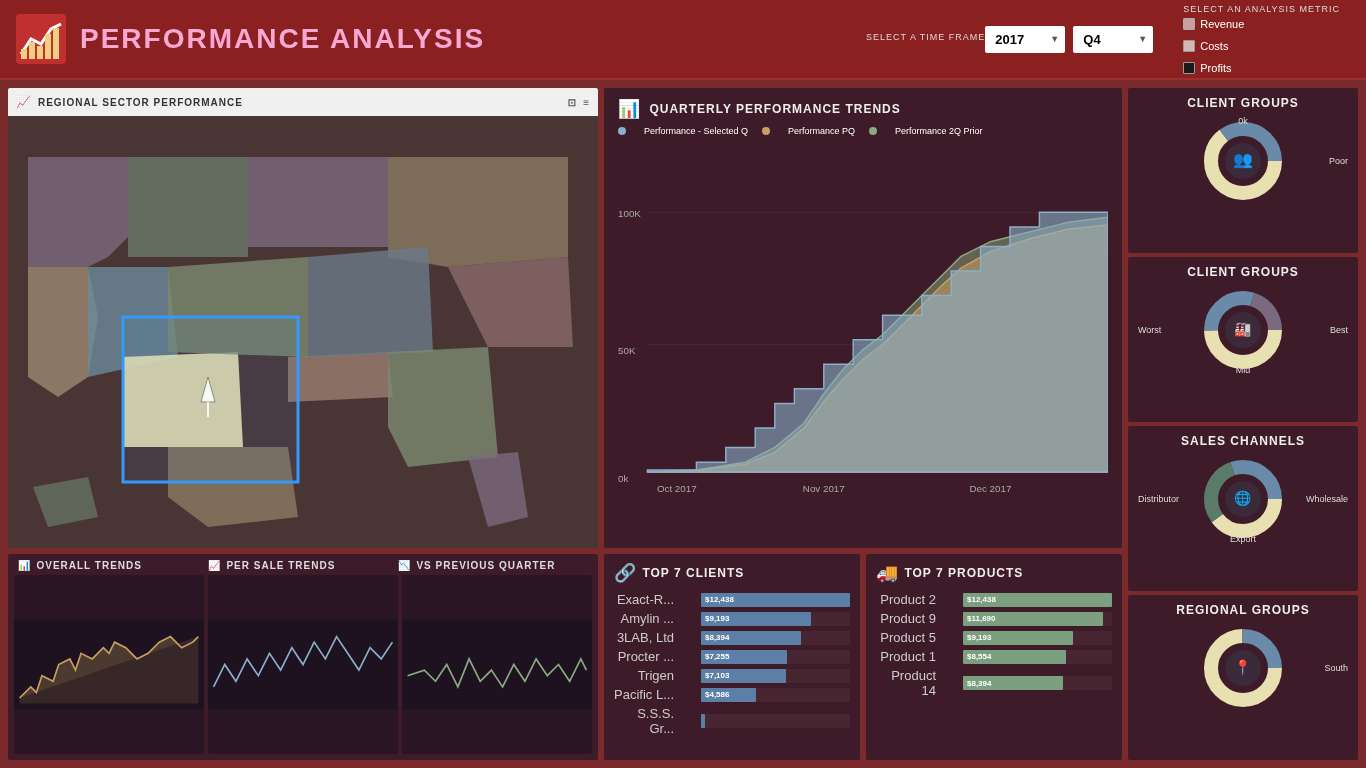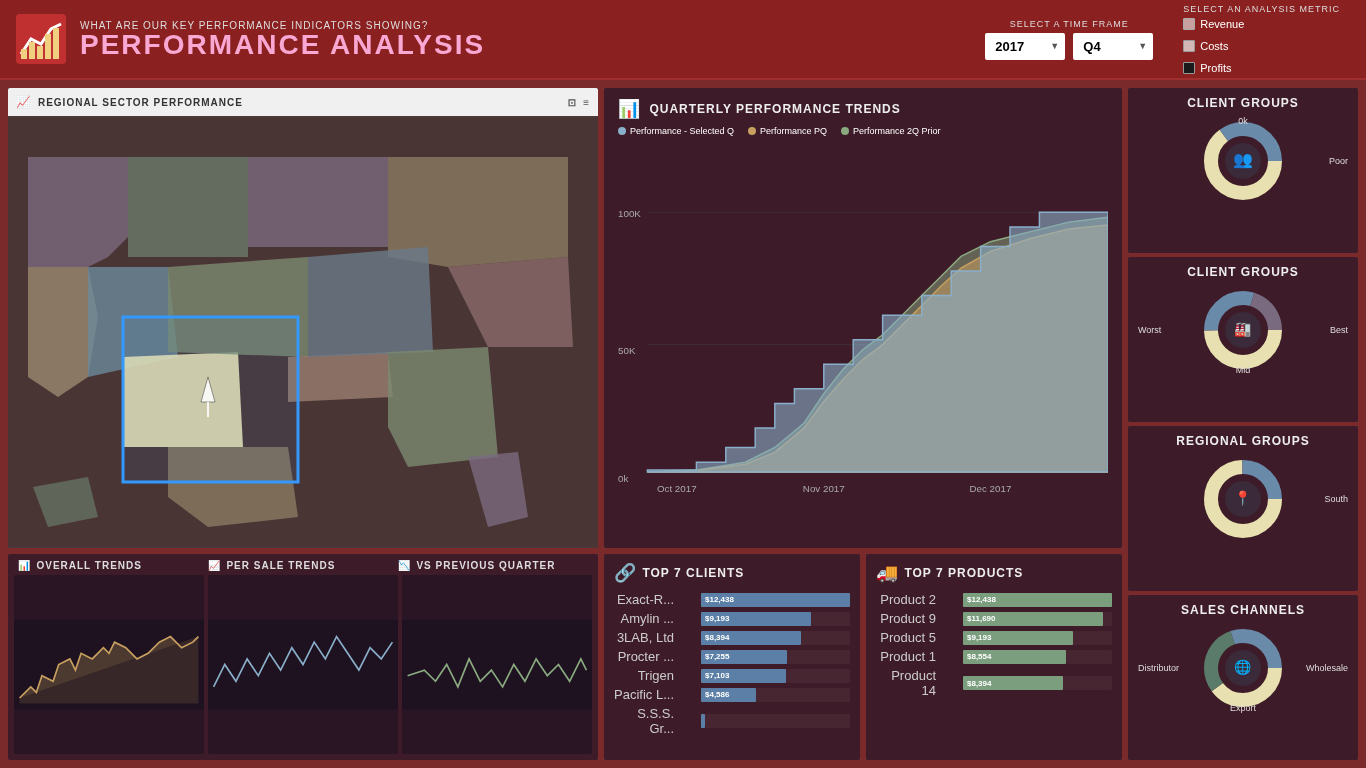--- a/index.html
+++ b/index.html
@@ -38,21 +38,21 @@
       font-size: 28px;
       font-weight: 900;
       color: #f9a8d4;
       letter-spacing: 2px;
       text-transform: uppercase;
       line-height: 1;
     }
     .header-spacer { flex: 1; }
     .timeframe-block {
       display: flex;
-      flex-direction: column;
+      flex-direction: row;
       align-items: center;
       margin-right: 30px;
     }
     .timeframe-label {
       font-size: 9px;
       letter-spacing: 1px;
       color: #ddd;
       margin-bottom: 4px;
     }
     .timeframe-selects { display: flex; gap: 8px; }
@@ -167,21 +167,21 @@
       font-weight: 700;
       color: #eee;
     }
     .trends-header-icon { font-size: 18px; margin-right: 8px; color: #bbb; }
     .legend {
       display: flex;
       gap: 14px;
       padding: 2px 14px 4px;
       font-size: 9px;
     }
-    .legend-item { display: flex; align-items: center; gap: 4px; justify-content: space-between; }
+    .legend-item { display: flex; align-items: center; gap: 18px; justify-content: space-between; }
     .legend-dot { width: 8px; height: 8px; border-radius: 50%; }
     .chart-area {
       padding: 0 14px 10px;
       height: calc(100% - 80px);
       position: relative;
     }
 
     
     .right-panel {
       grid-column: 3;
@@ -345,21 +345,20 @@
   <svg class="header-logo" viewBox="0 0 50 50">
     <rect width="50" height="50" fill="#c03030" rx="4"></rect>
     <polyline points="5,40 15,25 25,30 35,15 45,10" stroke="#fff" stroke-width="3" fill="none"></polyline>
     <rect x="5" y="35" width="6" height="10" fill="#f0d080"></rect>
     <rect x="13" y="28" width="6" height="17" fill="#f0d080"></rect>
     <rect x="21" y="32" width="6" height="13" fill="#f0d080"></rect>
     <rect x="29" y="20" width="6" height="25" fill="#f0d080"></rect>
     <rect x="37" y="14" width="6" height="31" fill="#f0d080"></rect>
   </svg>
   <div class="header-title-block">
-    <div class="header-subtitle">WHAT ARE OUR KEY PERFORMANCE INDICATORS SHOWING?</div>
     <div class="header-title">PERFORMANCE ANALYSIS</div>
   </div>
   <div class="header-spacer"></div>
   <div class="timeframe-block">
     <div class="timeframe-label">SELECT A TIME FRAME</div>
     <div class="timeframe-selects">
       <div class="select-wrapper">
         <select class="select-box">
           <option>2017</option>
           <option>2016</option>
@@ -519,47 +518,47 @@
           <circle cx="40" cy="40" r="32" fill="none" stroke="#e8e0b0" stroke-width="14" stroke-dasharray="100 101" stroke-dashoffset="0"></circle>
           <circle cx="40" cy="40" r="32" fill="none" stroke="#6a8aaa" stroke-width="14" stroke-dasharray="60 141" stroke-dashoffset="-100"></circle>
           <circle cx="40" cy="40" r="32" fill="none" stroke="#7a6a80" stroke-width="14" stroke-dasharray="41 160" stroke-dashoffset="-160"></circle>
           <circle cx="40" cy="40" r="18" fill="#3a2a3a"></circle>
           <text x="40" y="44" text-anchor="middle" fill="#aaa" font-size="14">🏭</text>
         </svg>
       </div>
     </div>
 
     <div class="right-section">
-      <div class="right-section-title">REGIONAL GROUPS</div>
-      <div class="donut-container">
-        <div class="donut-label-right">South</div>
-        <svg width="80" height="80" viewBox="0 0 80 80">
-          <circle cx="40" cy="40" r="32" fill="none" stroke="#e8e0b0" stroke-width="14" stroke-dasharray="150 51" stroke-dashoffset="0"></circle>
-          <circle cx="40" cy="40" r="32" fill="none" stroke="#6a8aaa" stroke-width="14" stroke-dasharray="51 150" stroke-dashoffset="-150"></circle>
-          <circle cx="40" cy="40" r="18" fill="#3a2a3a"></circle>
-          <text x="40" y="44" text-anchor="middle" fill="#aaa" font-size="14">📍</text>
-        </svg>
-      </div>
-    </div>
-
-    <div class="right-section">
       <div class="right-section-title">SALES CHANNELS</div>
       <div class="donut-container">
         <div class="donut-label-left">Distributor</div>
         <div class="donut-label-right">Wholesale</div>
         <div class="donut-label-bottom">Export</div>
         <svg width="80" height="80" viewBox="0 0 80 80">
           <circle cx="40" cy="40" r="32" fill="none" stroke="#e8e0b0" stroke-width="14" stroke-dasharray="80 121" stroke-dashoffset="0"></circle>
           <circle cx="40" cy="40" r="32" fill="none" stroke="#5a7a6a" stroke-width="14" stroke-dasharray="60 141" stroke-dashoffset="-80"></circle>
           <circle cx="40" cy="40" r="32" fill="none" stroke="#6a8aaa" stroke-width="14" stroke-dasharray="61 140" stroke-dashoffset="-140"></circle>
           <circle cx="40" cy="40" r="18" fill="#3a2a3a"></circle>
           <text x="40" y="44" text-anchor="middle" fill="#aaa" font-size="14">🌐</text>
         </svg>
       </div>
     </div>
+
+    <div class="right-section">
+      <div class="right-section-title">REGIONAL GROUPS</div>
+      <div class="donut-container">
+        <div class="donut-label-right">South</div>
+        <svg width="80" height="80" viewBox="0 0 80 80">
+          <circle cx="40" cy="40" r="32" fill="none" stroke="#e8e0b0" stroke-width="14" stroke-dasharray="150 51" stroke-dashoffset="0"></circle>
+          <circle cx="40" cy="40" r="32" fill="none" stroke="#6a8aaa" stroke-width="14" stroke-dasharray="51 150" stroke-dashoffset="-150"></circle>
+          <circle cx="40" cy="40" r="18" fill="#3a2a3a"></circle>
+          <text x="40" y="44" text-anchor="middle" fill="#aaa" font-size="14">📍</text>
+        </svg>
+      </div>
+    </div>
   </div>
 
   <div class="panel bottom-left-panel">
     <div class="mini-charts-header">
       <div class="mini-chart-title">
         <span>📊</span>
         <span>OVERALL TRENDS</span>
       </div>
       <div class="mini-chart-title">
         <span>📈</span>

